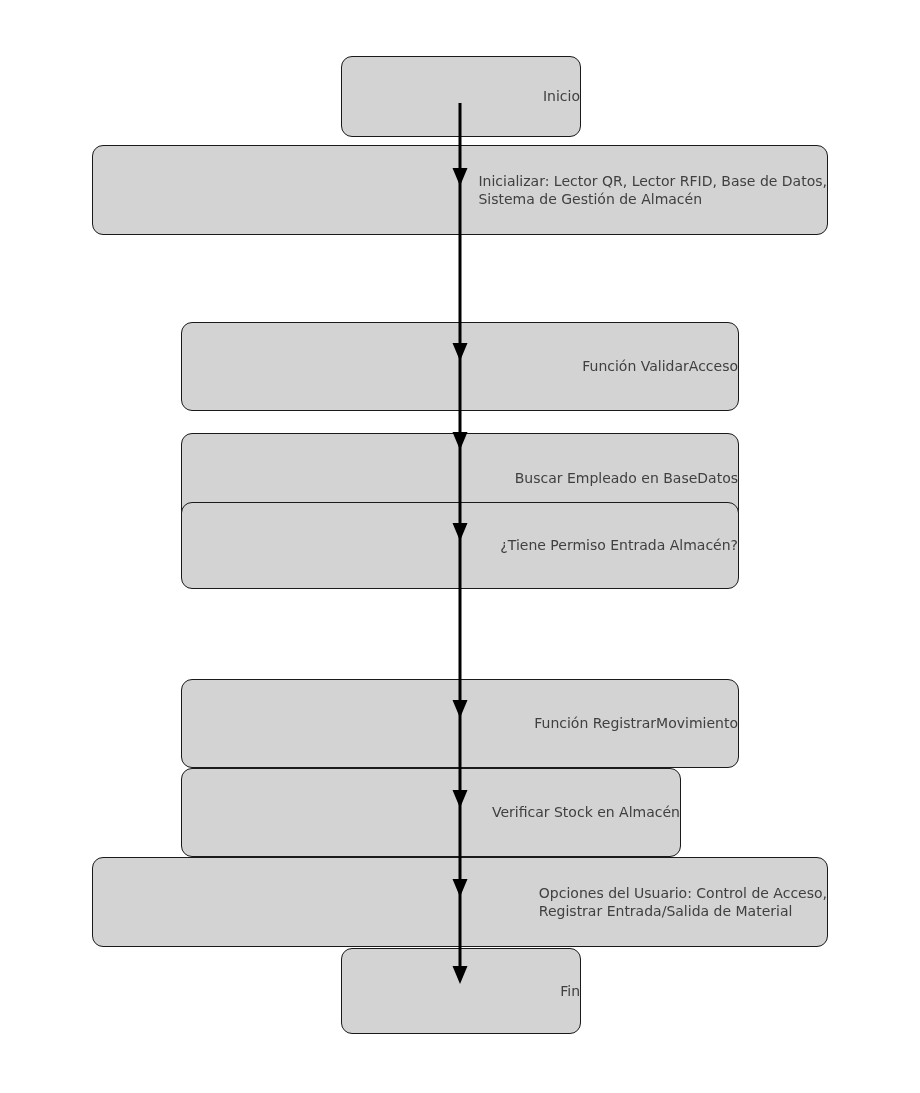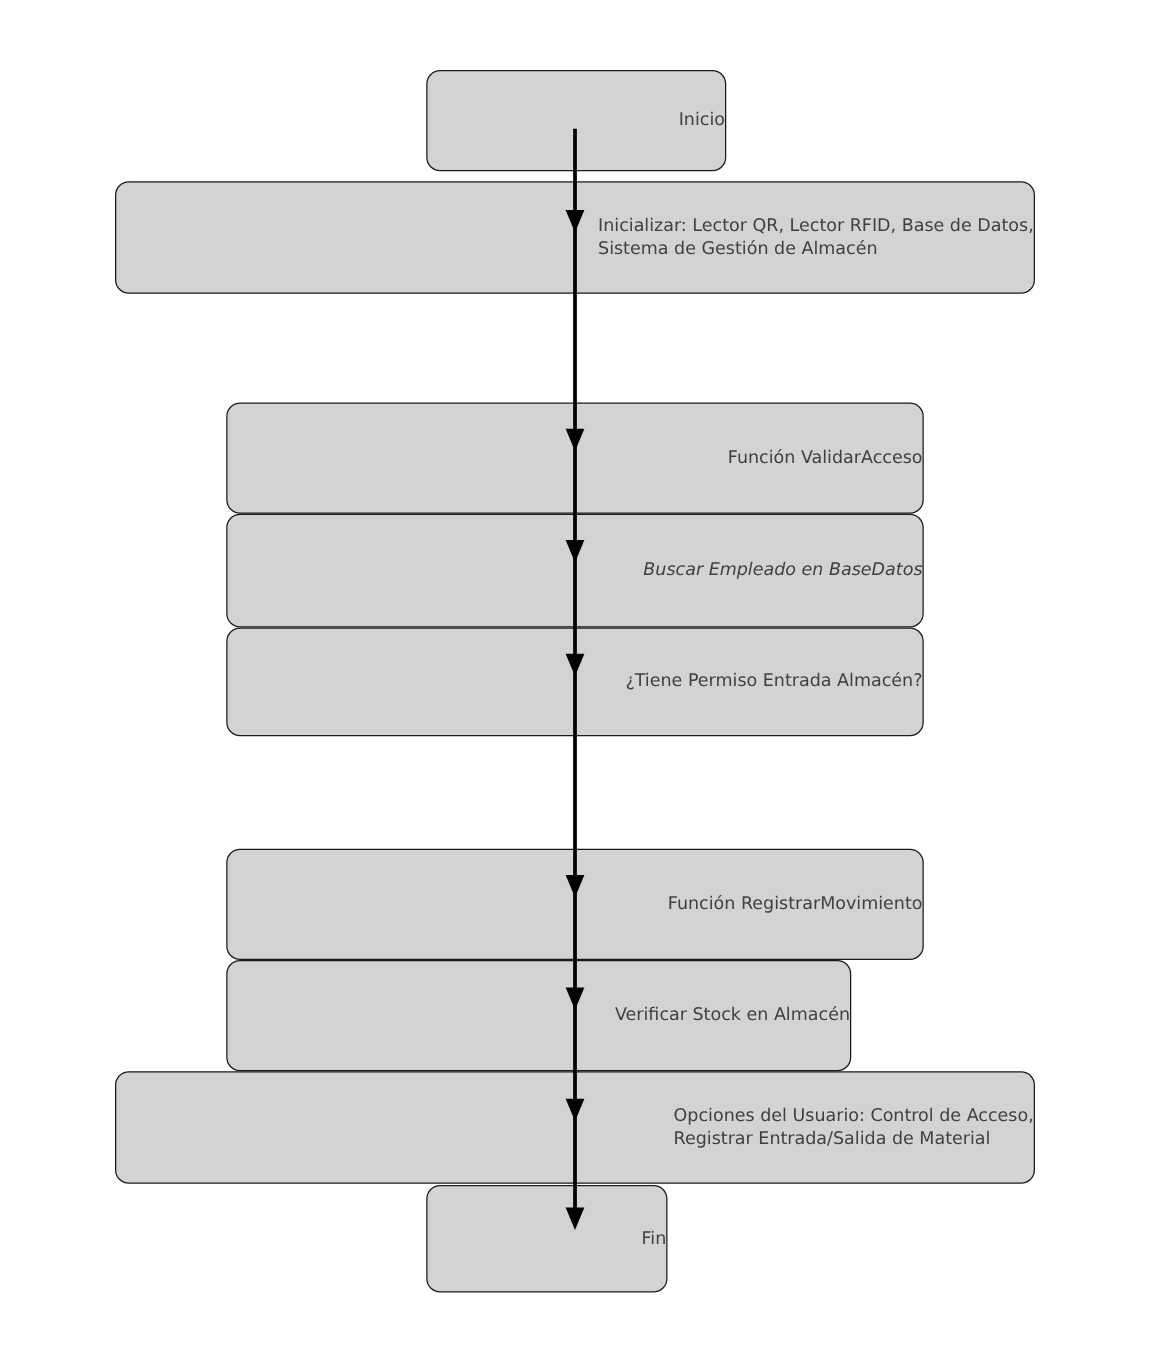--- a/index.html
+++ b/index.html
@@ -28,26 +28,26 @@
     line-height: 1.3;
   }
   .node .label {
     white-space: pre-line;
     text-align: left;
   }
   
   #node-inicio      { left: 341px; top: 56px;  width: 240px; height: 81px; }
   #node-inicializar { left: 92px;  top: 145px; width: 736px; height: 90px; }
   #node-validar     { left: 181px; top: 322px; width: 558px; height: 89px; }
-  #node-buscar      { left: 181px; top: 411px; width: 558px; height: 91px; font-style: italic; }
+  #node-buscar      { left: 181px; top: 433px; width: 558px; height: 91px; }
   #node-permiso     { left: 181px; top: 502px; width: 558px; height: 87px; }
   #node-registrar   { left: 181px; top: 679px; width: 558px; height: 89px; }
   #node-verificar   { left: 181px; top: 768px; width: 500px; height: 89px; }
   #node-opciones    { left: 92px;  top: 857px; width: 736px; height: 90px; }
-  #node-fin         { left: 341px; top: 948px; width: 193px; height: 86px; }
+  #node-fin         { left: 341px; top: 948px; width: 240px; height: 86px; }
 
   #arrow-overlay {
     position: absolute;
     left: 0; top: 0;
     width: 920px; height: 1093px;
     z-index: 10;
     pointer-events: none;
   }
 </style>
 </head>

